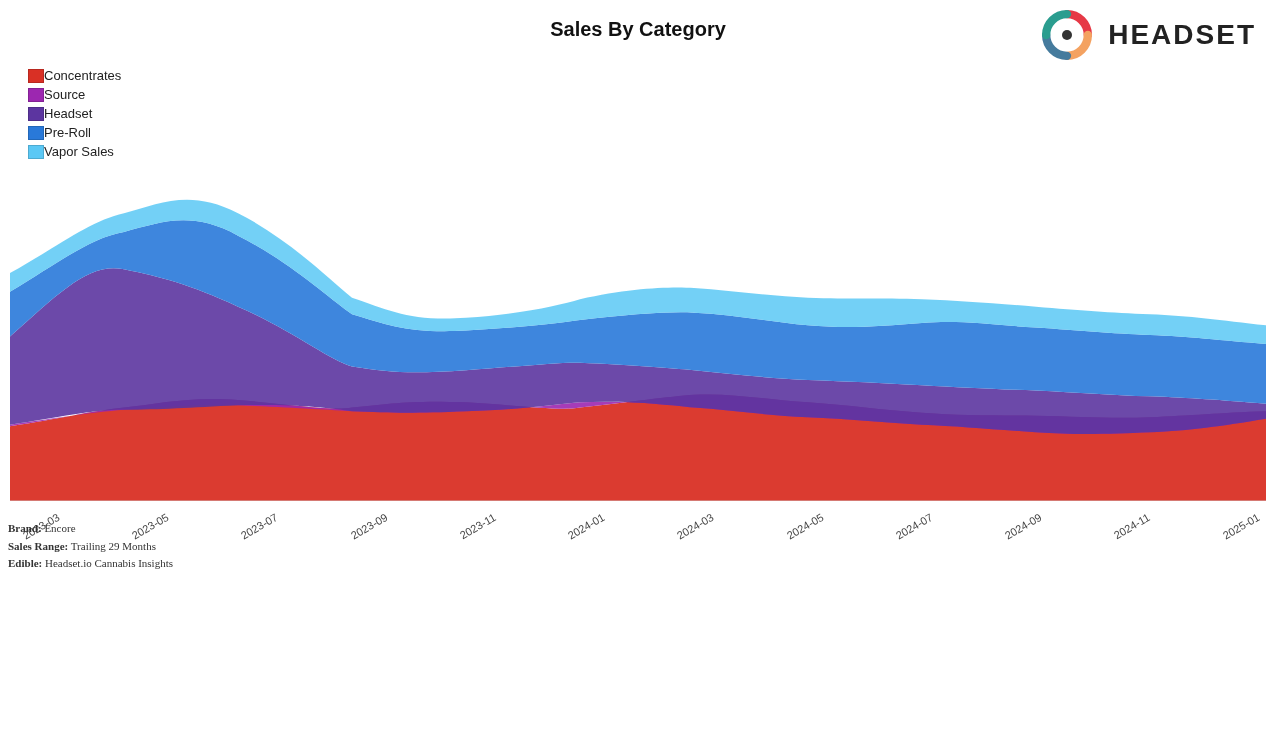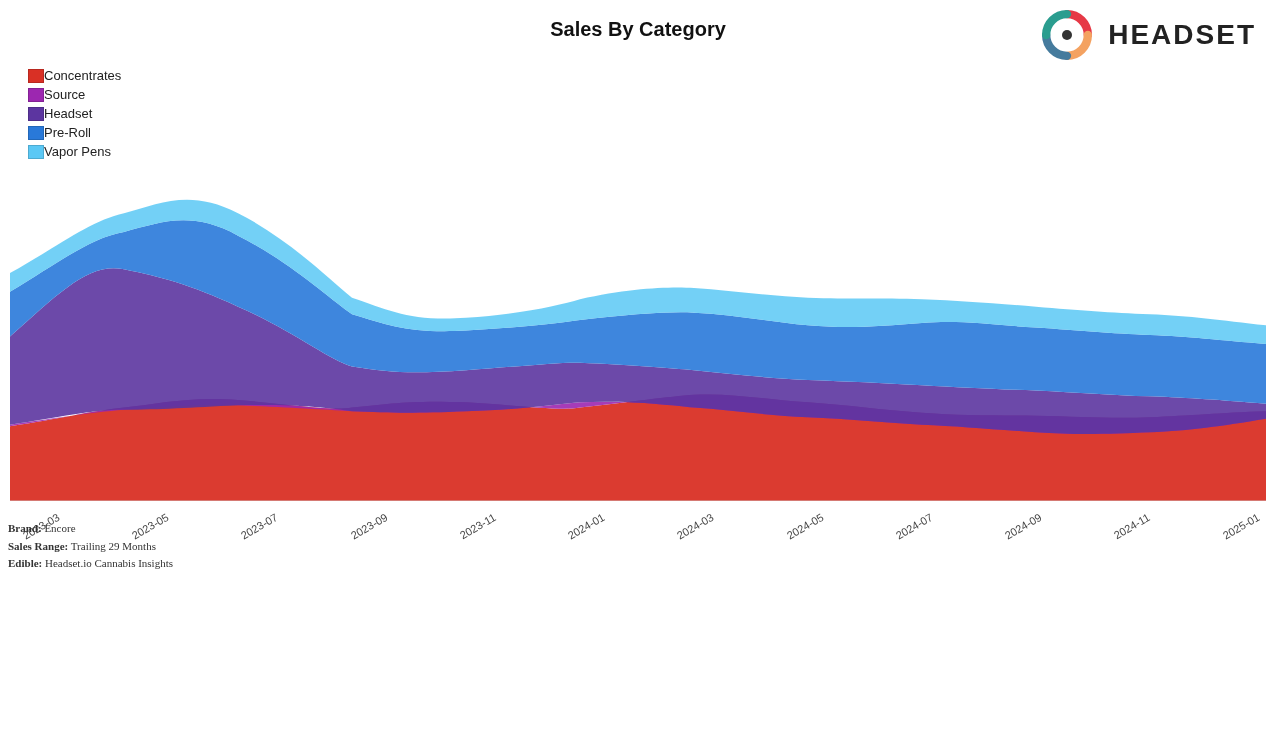--- a/index.html
+++ b/index.html
@@ -129,21 +129,21 @@
     <div class="legend-item">
       <div class="legend-color" style="background:#5c35a0;"></div>
       <span>Headset</span>
     </div>
     <div class="legend-item">
       <div class="legend-color" style="background:#2979d9;"></div>
       <span>Pre-Roll</span>
     </div>
     <div class="legend-item">
       <div class="legend-color" style="background:#5bc8f5;"></div>
-      <span>Vapor Pens</span>
+      <span>Vapor Sales</span>
     </div>
   </div>
 
   <div class="chart-area">
     <svg class="chart-svg" viewBox="0 0 1256 590" preserveAspectRatio="none" xmlns="http://www.w3.org/2000/svg">
 
       <path d="
           M 0,590
           L 0,490
           C 50,480 80,470 114,465

